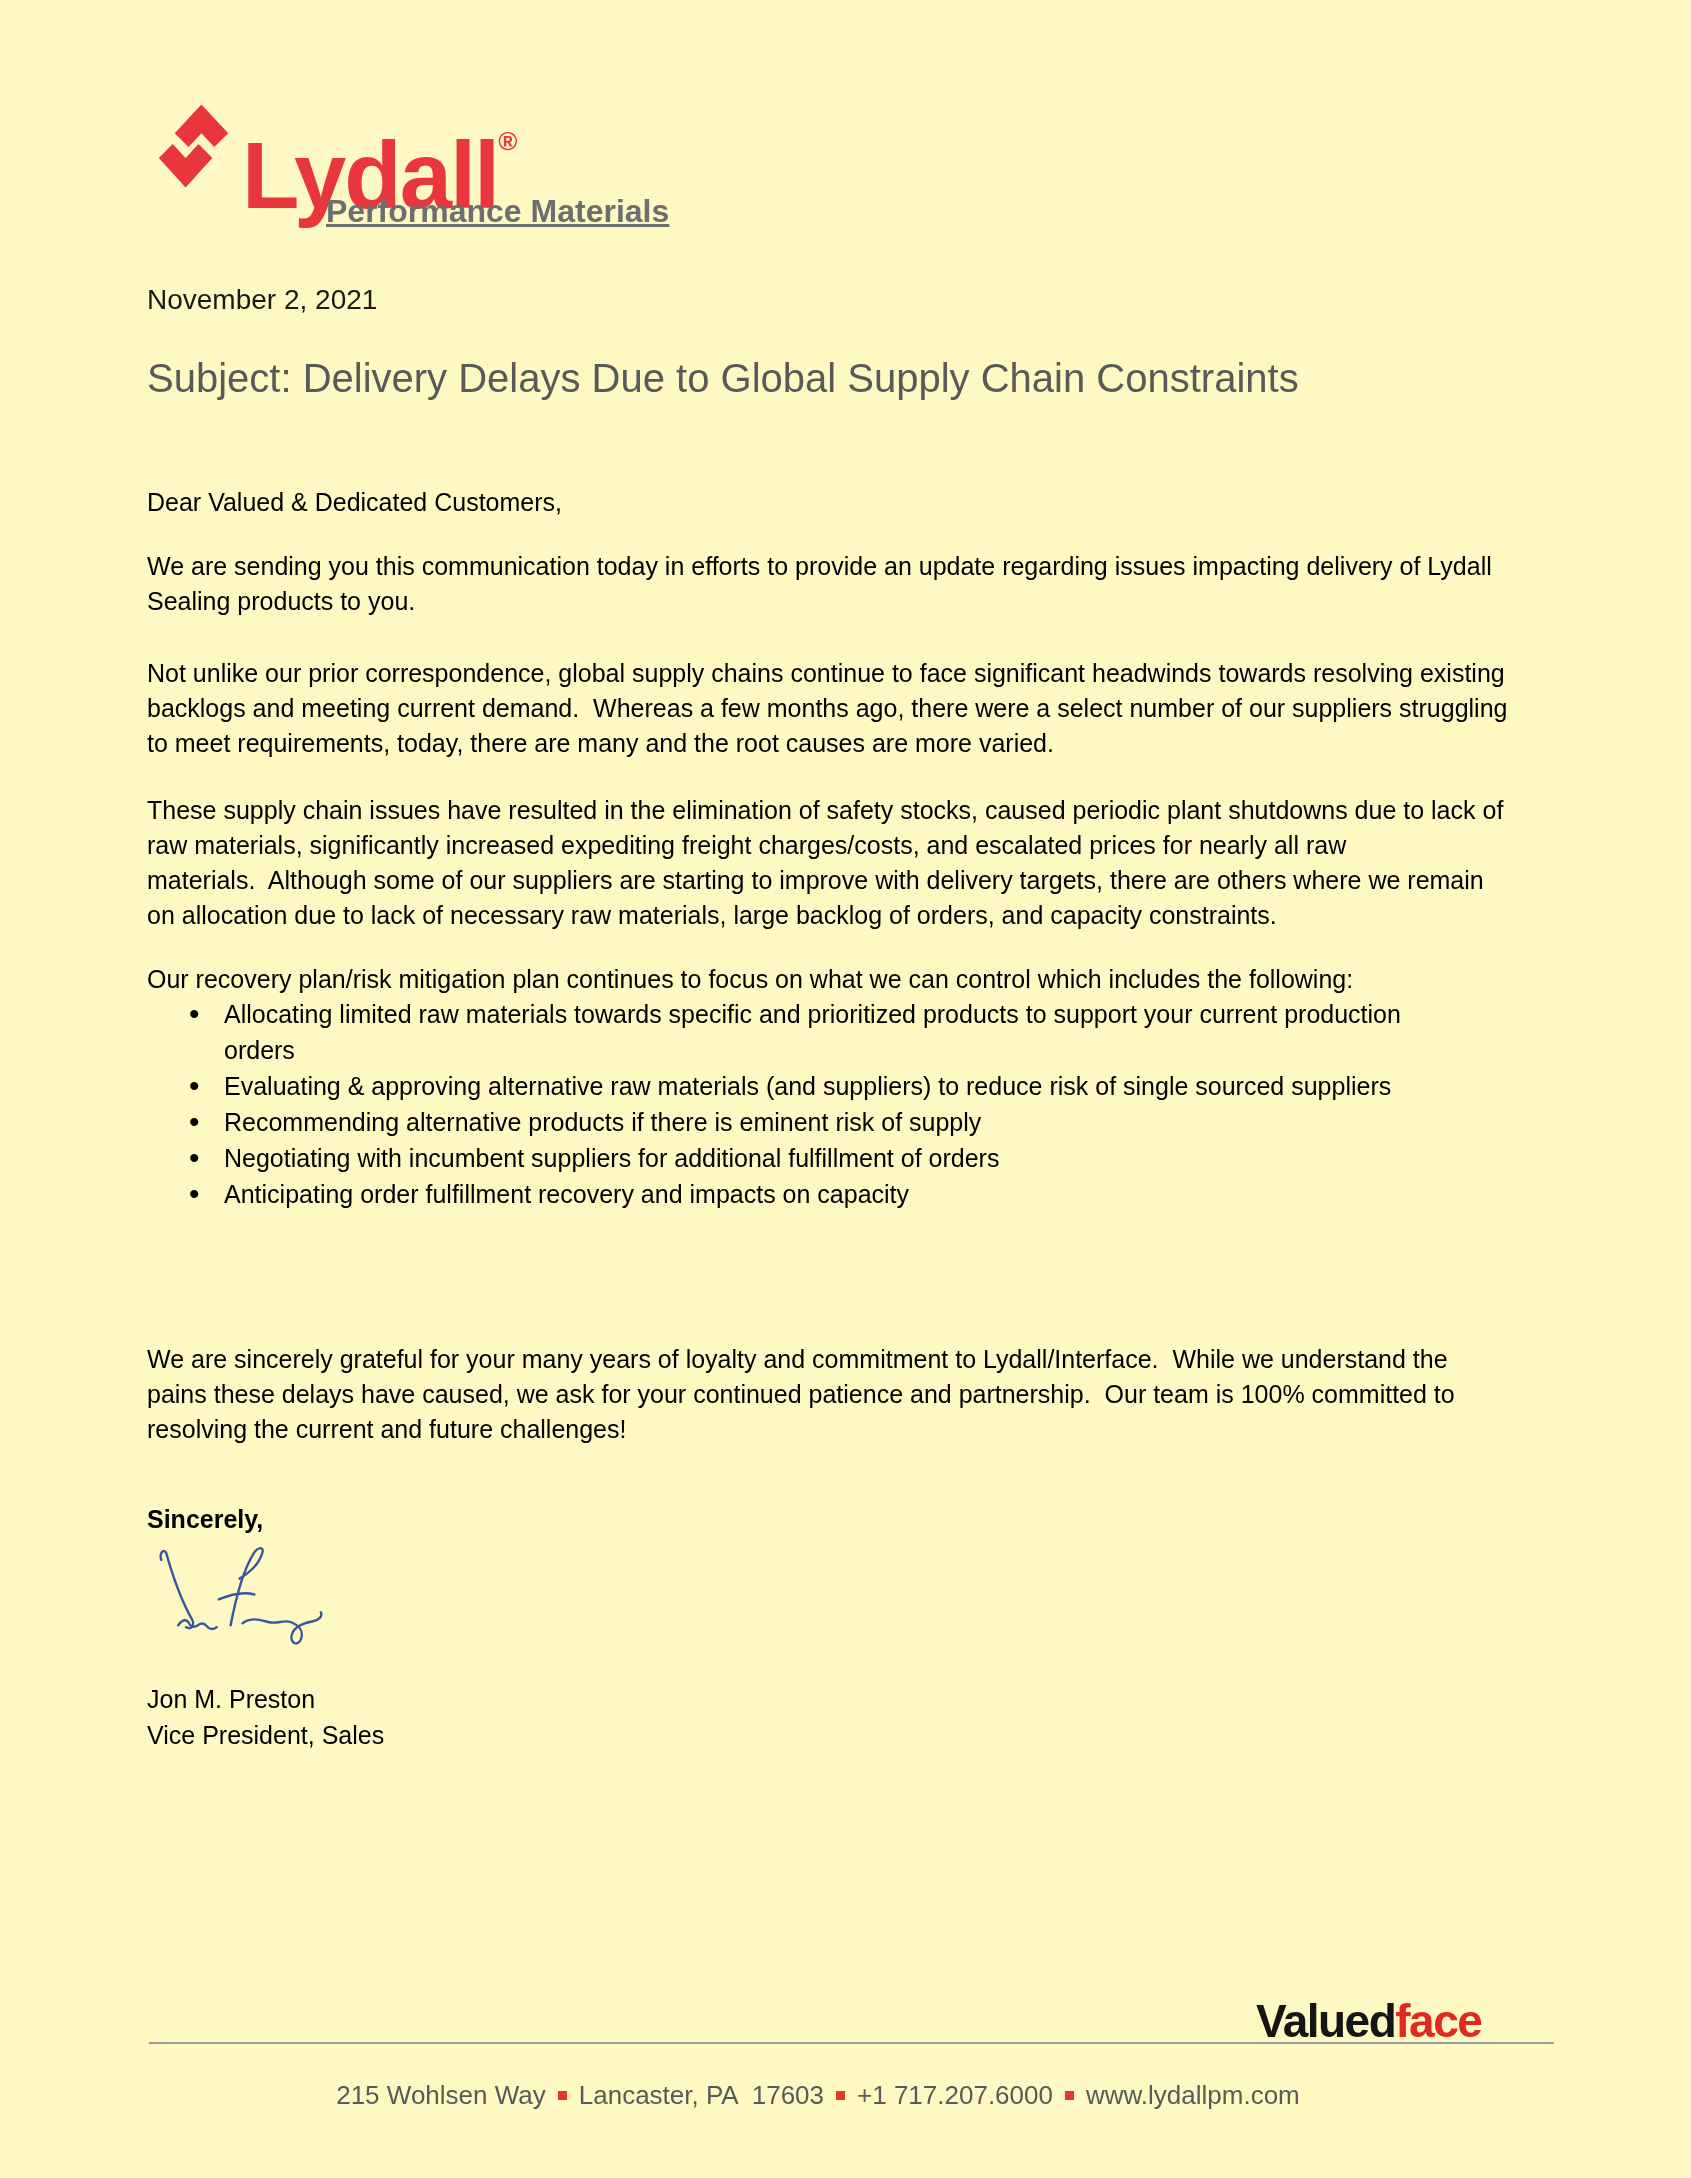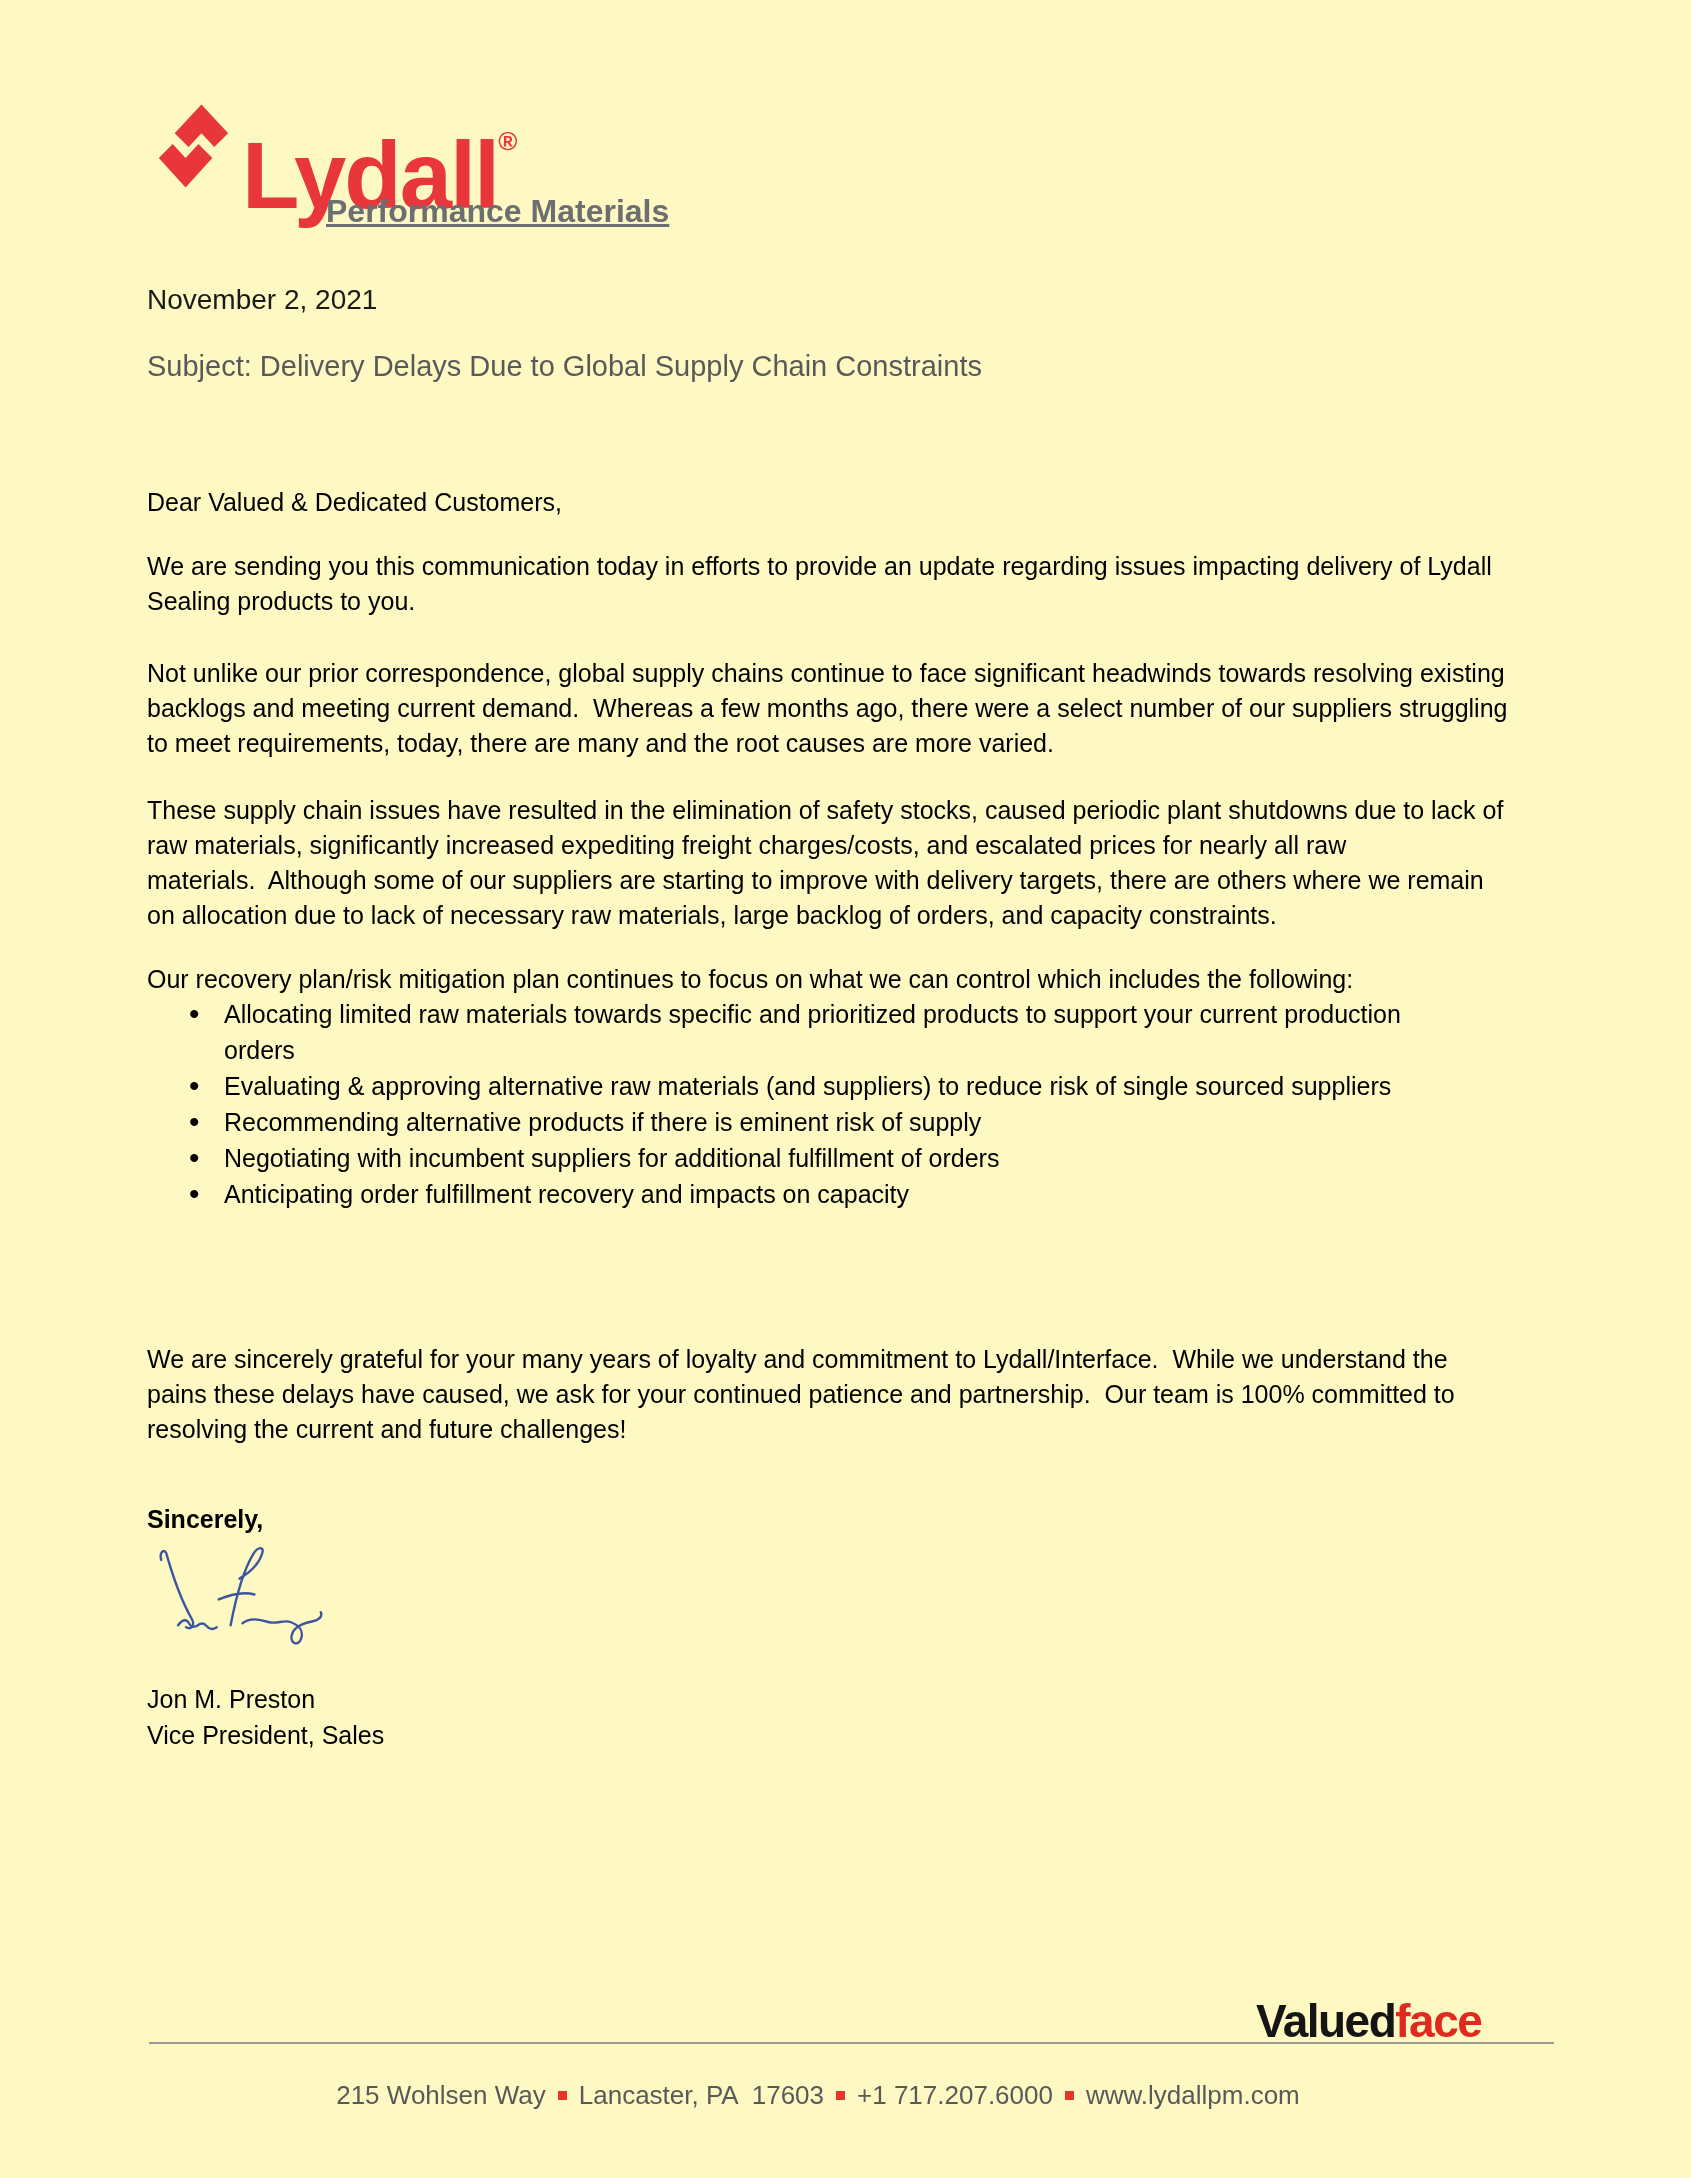--- a/index.html
+++ b/index.html
@@ -25,21 +25,21 @@
     font-size: 26px; font-weight: 700; vertical-align: 58px; letter-spacing: 0;
   }
   .brand-tagline {
     position: absolute; left: 184px; top: 105px;
     font-size: 32px; font-weight: 700; color: #6D6E71; white-space: nowrap; text-decoration: underline;
   }
 
   
   .abs { position: absolute; left: 147px; }
   .date-line { top: 283px; font-size: 28px; line-height: 34px; color: #1a1a1a; }
-  .subject-line { top: 348px; font-size: 29px; line-height: 37px; color: #595959; }
+  .subject-line { top: 360px; font-size: 40px; line-height: 37px; color: #595959; }
   .para {
     width: 1537px;
     font-size: 25px; line-height: 35px; color: #000000;
     white-space: pre-wrap;
   }
   .greeting { top: 485px; }
   .p1 { top: 549px; }
   .p2 { top: 656px; }
   .p3 { top: 793px; }
   .p4 { top: 962px; }

